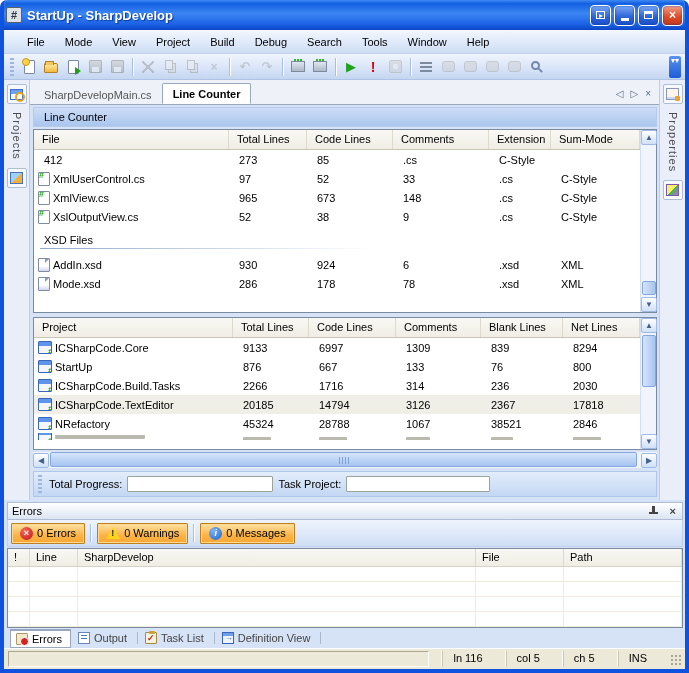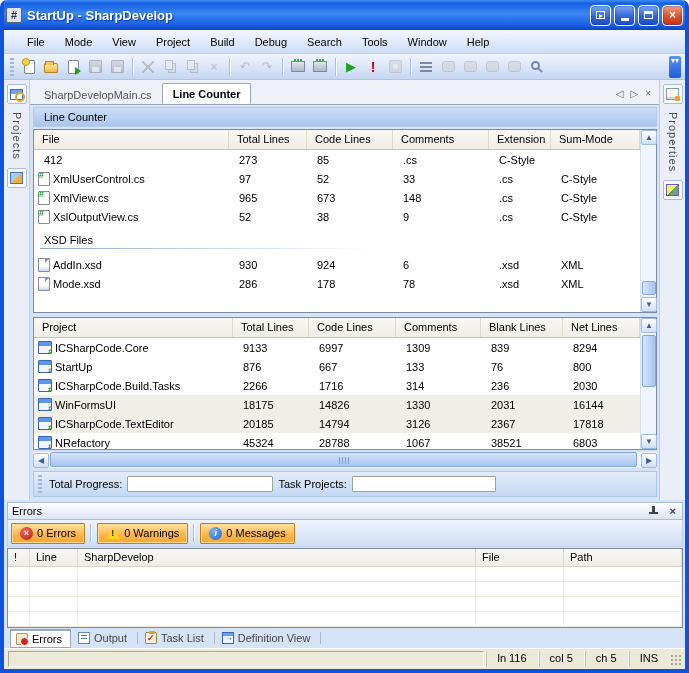--- a/index.html
+++ b/index.html
@@ -184,21 +184,21 @@
   .bi.err::after { content:""; position:absolute; right:-2px; bottom:-2px; width:7px; height:7px; border-radius:50%; background:#d42222; border:1px solid #fff; }
   .bi.out { background:#fff; border:1px solid #6888b8; }
   .bi.out::after { content:""; position:absolute; inset:2px; background:repeating-linear-gradient(180deg,#4a78c8 0 1px,transparent 1px 3px); }
   .bi.task { background:#f8f2da; border:1px solid #a08a4a; border-radius:1px; }
   .bi.task::before { content:""; position:absolute; left:3px; top:-2px; width:6px; height:3px; background:#c8a23a; border-radius:1px; }
   .bi.task::after { content:"✓"; position:absolute; left:1px; top:0px; color:#c02020; font-size:9px; font-weight:bold; }
   .bi.def { background:linear-gradient(180deg,#6f9ff0 0 3px,#eef4ff 3px); border:1px solid #3a66b8; }
   .bi.def::after { content:"→"; position:absolute; left:2px; top:0px; color:#2a56a8; font-size:8px; }
 
   
-  .statusbar { height:21px; flex:none; display:flex; align-items:center; background:#ece9d8; border-top:1px solid #fff; padding:2px 2px 2px 4px; gap:2px; }
+  .statusbar { height:21px; flex:none; display:flex; align-items:center; background:#ece9d8; border-top:1px solid #fff; padding:2px 2px 2px 4px; gap:13px; }
   .st-left { flex:1; height:16px; border:1px solid; border-color:#aaa795 #fff #fff #aaa795; }
   .st-cell { height:16px; line-height:15px; padding:0 10px; border-left:1px solid #c6c3b2; box-shadow:-1px 0 0 #fff; }
   .st-grip { width:13px; height:13px; align-self:flex-end;
     background:radial-gradient(circle at 2px 2px,#a8a590 1.2px,transparent 1.5px) 0 0/4px 4px; }
 </style>
 </head>
 <body>
 
 <div class="window">
 
@@ -457,49 +457,38 @@
               </span>
             <span>2266</span>
             <span>1716</span>
             <span>314</span>
             <span>236</span>
             <span>2030</span>
           </div>
           <div class="trow g2 shade">
             <span class="fcell">
                 <span class="pj"></span>
-                <span style="padding-left:0">WinFormsUI</span>
-              </span>
-            <span>18175</span>
-            <span>14826</span>
-            <span>1330</span>
-            <span>2031</span>
-            <span>16144</span>
-          </div>
-          <div class="trow g2 shade">
-            <span class="fcell">
-                <span class="pj"></span>
                 <span style="padding-left:0">ICSharpCode.TextEditor</span>
               </span>
             <span>20185</span>
             <span>14794</span>
             <span>3126</span>
             <span>2367</span>
             <span>17818</span>
           </div>
           <div class="trow g2">
             <span class="fcell">
                 <span class="pj"></span>
                 <span style="padding-left:0">NRefactory</span>
               </span>
             <span>45324</span>
             <span>28788</span>
             <span>1067</span>
             <span>38521</span>
-            <span>6803</span>
+            <span>2846</span>
           </div>
           <div class="trow g2 partial">
             <span class="fcell">
                 <span class="pj"></span>
                 <span class="smudge" style="width:90px"></span>
               </span>
             <span><span class="smudge" style="width:28px"></span></span>
             <span><span class="smudge" style="width:28px"></span></span>
             <span><span class="smudge" style="width:24px"></span></span>
             <span><span class="smudge" style="width:22px"></span></span>
@@ -516,21 +505,21 @@
       <div class="hsb">
         <span class="sbtn">◀</span>
         <span class="hthumb"></span>
         <span class="sbtn" style="margin-left:auto">▶</span>
       </div>
 
       <div class="progress-strip">
         <span class="grip"></span>
         <span>Total Progress:</span>
         <span class="pbar b1"><span class="fill"></span></span>
-        <span>Task Projects:</span>
+        <span>Task Project:</span>
         <span class="pbar b2"><span class="fill"></span></span>
       </div>
     </div>
 
     <div class="vstrip right">
       <div class="pad-icon">
           <span class="pi-inner3"></span>
         </div>
       <div class="vlabel">Properties</div>
       <div class="pad-icon">

